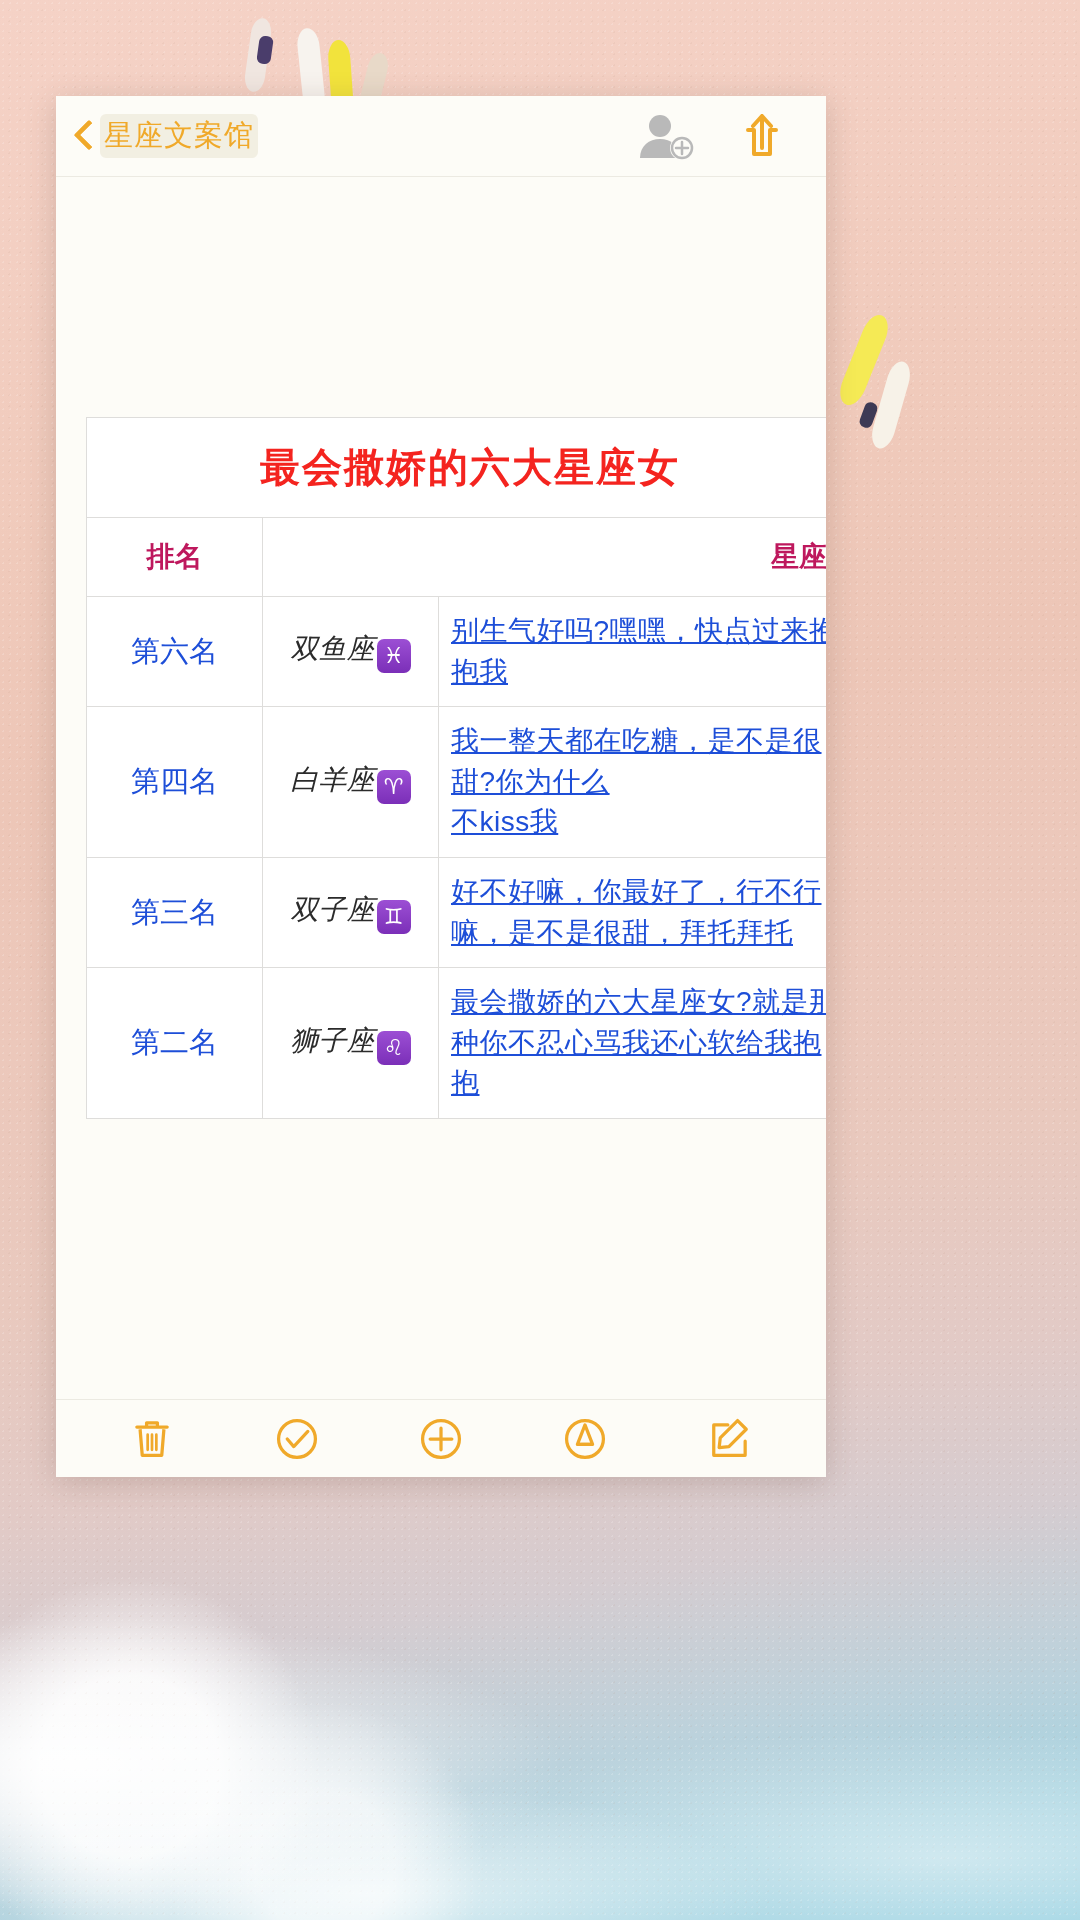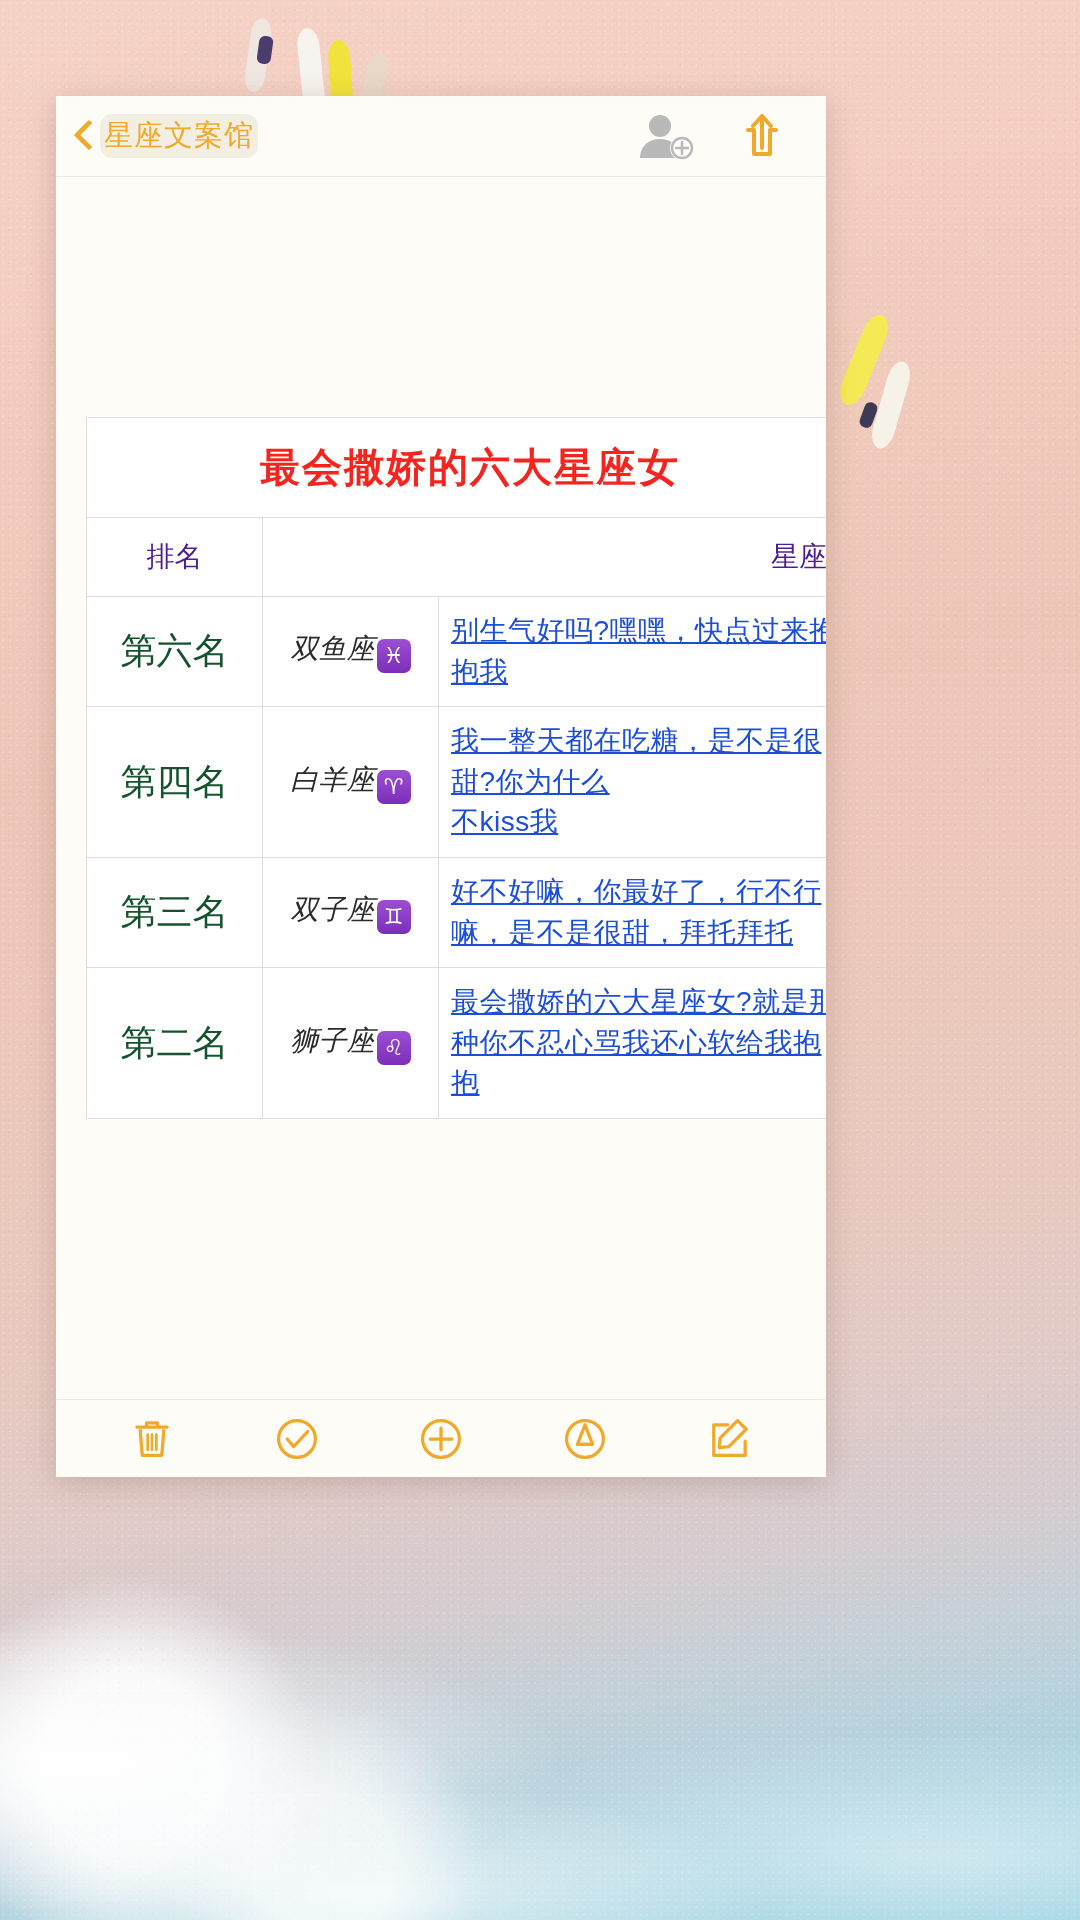--- a/index.html
+++ b/index.html
@@ -107,21 +107,21 @@
     border-bottom: 5px solid #f0a92a;
     transform: rotate(45deg);
     border-radius: 2px;
   }
   #back-title {
     font-size: 29px;
     color: #f0a92a;
     letter-spacing: 1px;
     background: #f2efe2;
     padding: 2px 4px;
-    border-radius: 12px;
+    border-radius: 6px;
   }
   #add-person-button {
     position: absolute;
     right: 128px;
     top: 14px;
     width: 64px;
     height: 52px;
     cursor: pointer;
   }
   #share-button {
@@ -160,27 +160,28 @@
     text-align: center;
     color: #f4241f;
     font-size: 40px;
     font-weight: bold;
     letter-spacing: 2px;
     padding: 22px 10px !important;
   }
   .head-cell {
     text-align: center;
     font-size: 28px;
-    color: #4c1d95;
+    color: #be185d;
     padding: 20px 26px !important;
+    font-weight: bold;
   }
   .rank-cell {
     text-align: center;
-    font-size: 36px;
-    color: #14532d;
+    font-size: 29px;
+    color: #1d4ed8;
     width: 176px;
   }
   .sign-cell {
     text-align: center;
     font-size: 28px;
     color: #2b2b2b;
     width: 176px;
     white-space: nowrap;
     font-style: italic;
   }

